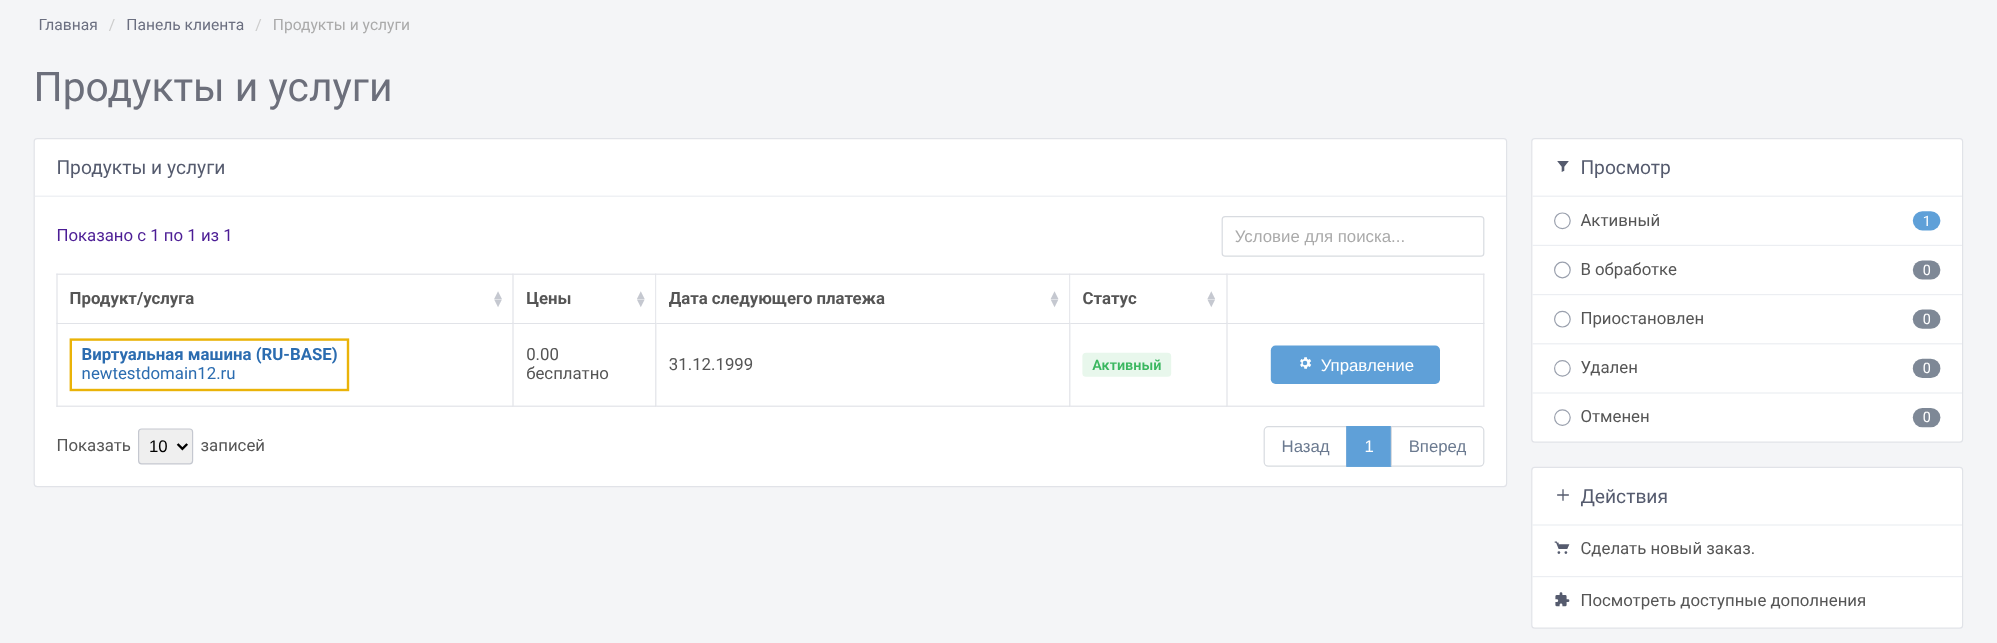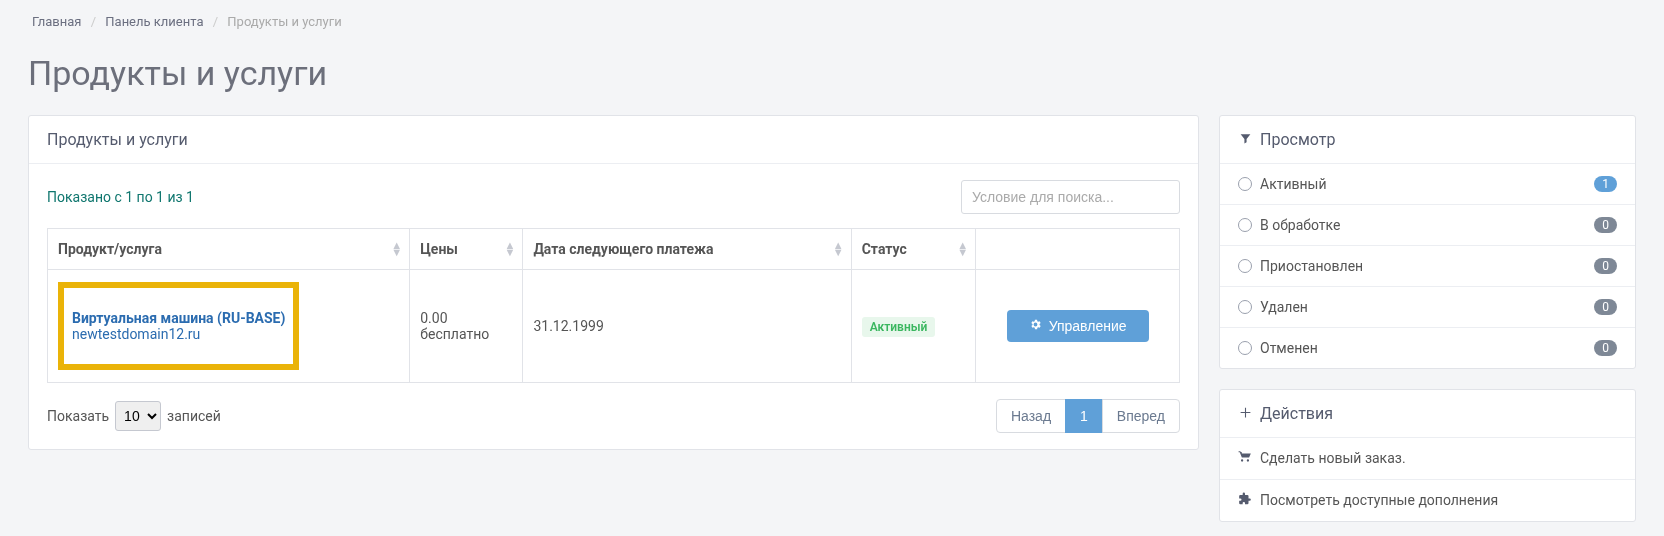--- a/index.html
+++ b/index.html
@@ -20,21 +20,21 @@
   .breadcrumb .sep { color: #ccc; padding: 0 6px; }
   .breadcrumb .current { color: #aaa; }
   h1.page-title {
     font-size: 34px;
     font-weight: 400;
     color: #6c6f7b;
     margin: 14px 0 22px;
   }
   .row { display: flex; gap: 20px; align-items: flex-start; }
   .col-main { flex: 1; }
-  .col-side { width: 417px; display: flex; flex-direction: column; gap: 20px; }
+  .col-side { width: 360px; display: flex; flex-direction: column; gap: 20px; }
   .panel {
     background: #fff;
     border: 1px solid #e1e3e8;
     border-radius: 3px;
   }
   .panel-heading {
     padding: 14px 18px;
     border-bottom: 1px solid #eceef2;
     color: #555b6e;
     font-size: 16px;
@@ -42,21 +42,21 @@
     align-items: center;
     gap: 8px;
   }
   .panel-body { padding: 16px 18px; }
   .toolbar {
     display: flex;
     justify-content: space-between;
     align-items: center;
     margin-bottom: 14px;
   }
-  .records-info { color: #0f766e; font-size: 14px; }
+  .records-info { color: #4c1d95; font-size: 14px; }
   .search-input {
     padding: 8px 10px;
     border: 1px solid #d8dbe0;
     border-radius: 3px;
     font-size: 14px;
     width: 219px;
     color: #555;
   }
   .search-input::placeholder { color: #aaa; }
   table.data {
@@ -84,22 +84,22 @@
     position: absolute;
     right: 8px;
     top: 50%;
     transform: translateY(-50%);
     color: #c5c8d0;
     font-size: 11px;
     line-height: 7px;
     letter-spacing: -1px;
   }
   .product-cell {
-    border: 6px solid #eab308;
-    padding: 22px 8px;
+    border: 2px solid #eab308;
+    padding: 4px 8px;
     display: inline-block;
     min-width: 230px;
   }
   .product-name { color: #2b6cb0; font-weight: 700; font-size: 14px; }
   .product-domain { color: #2b6cb0; font-size: 14px; }
   .status-badge {
     background: #e8f7ec;
     color: #3bb760;
     padding: 3px 8px;
     border-radius: 3px;

